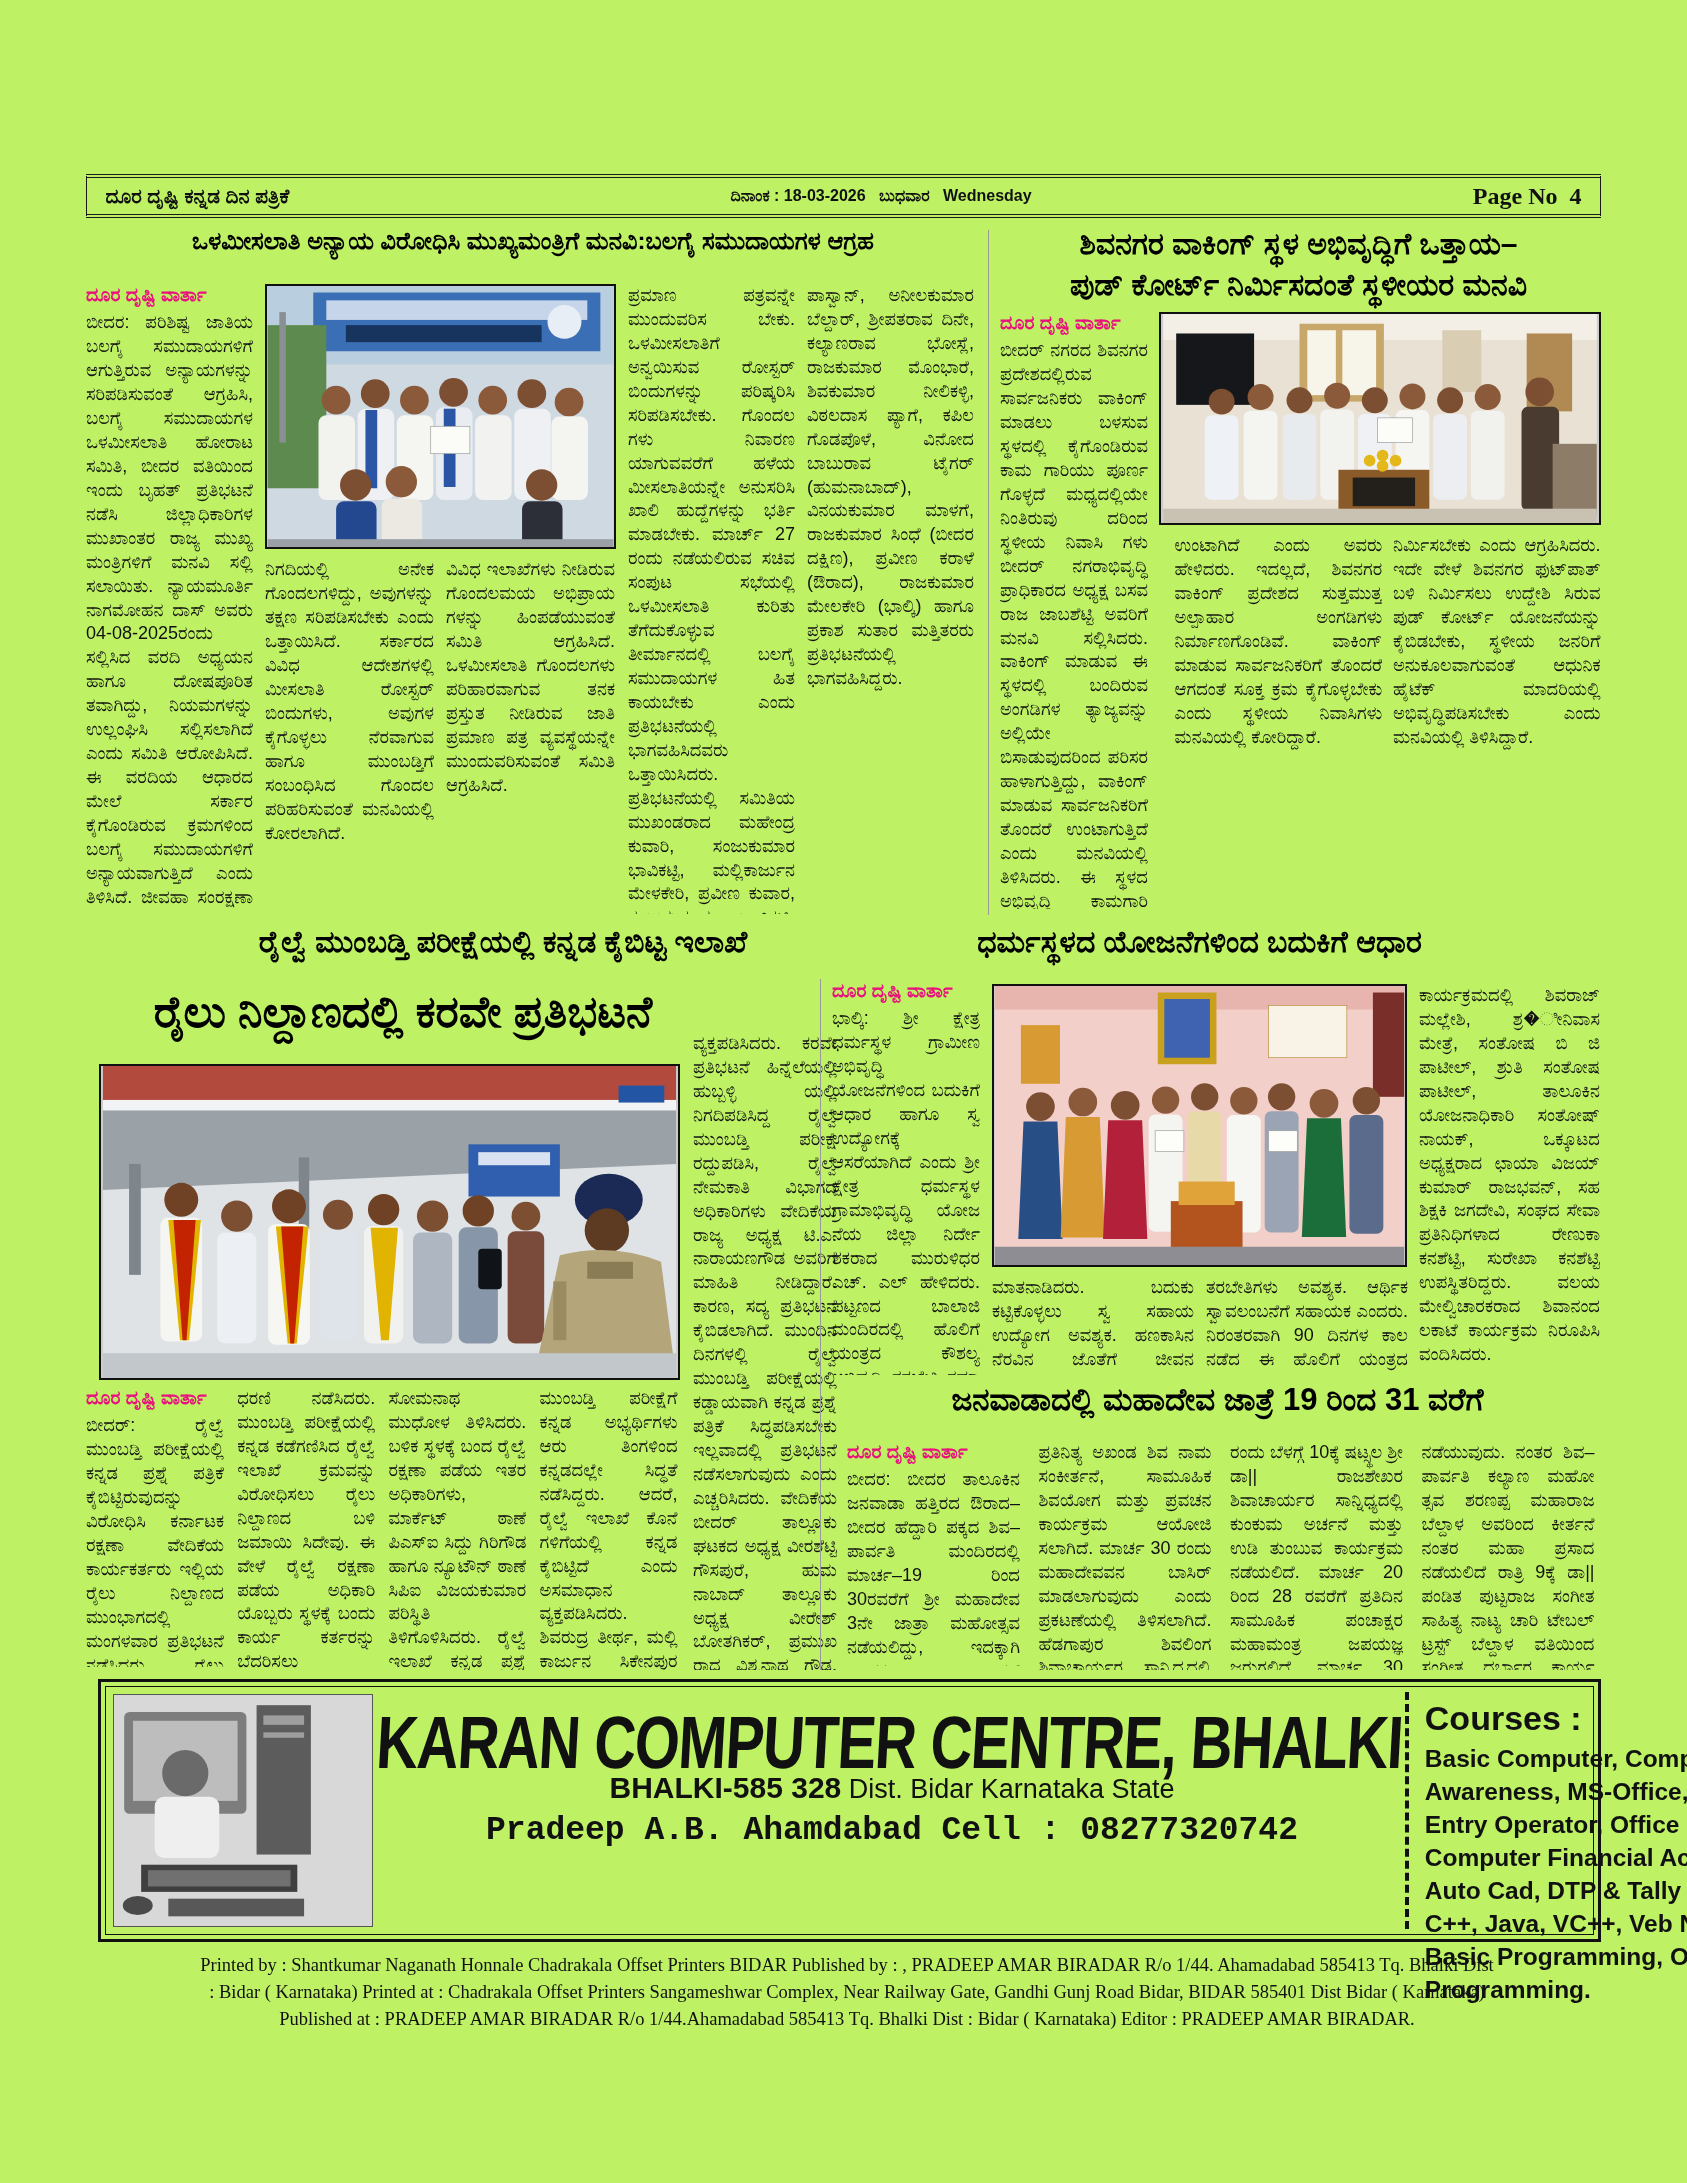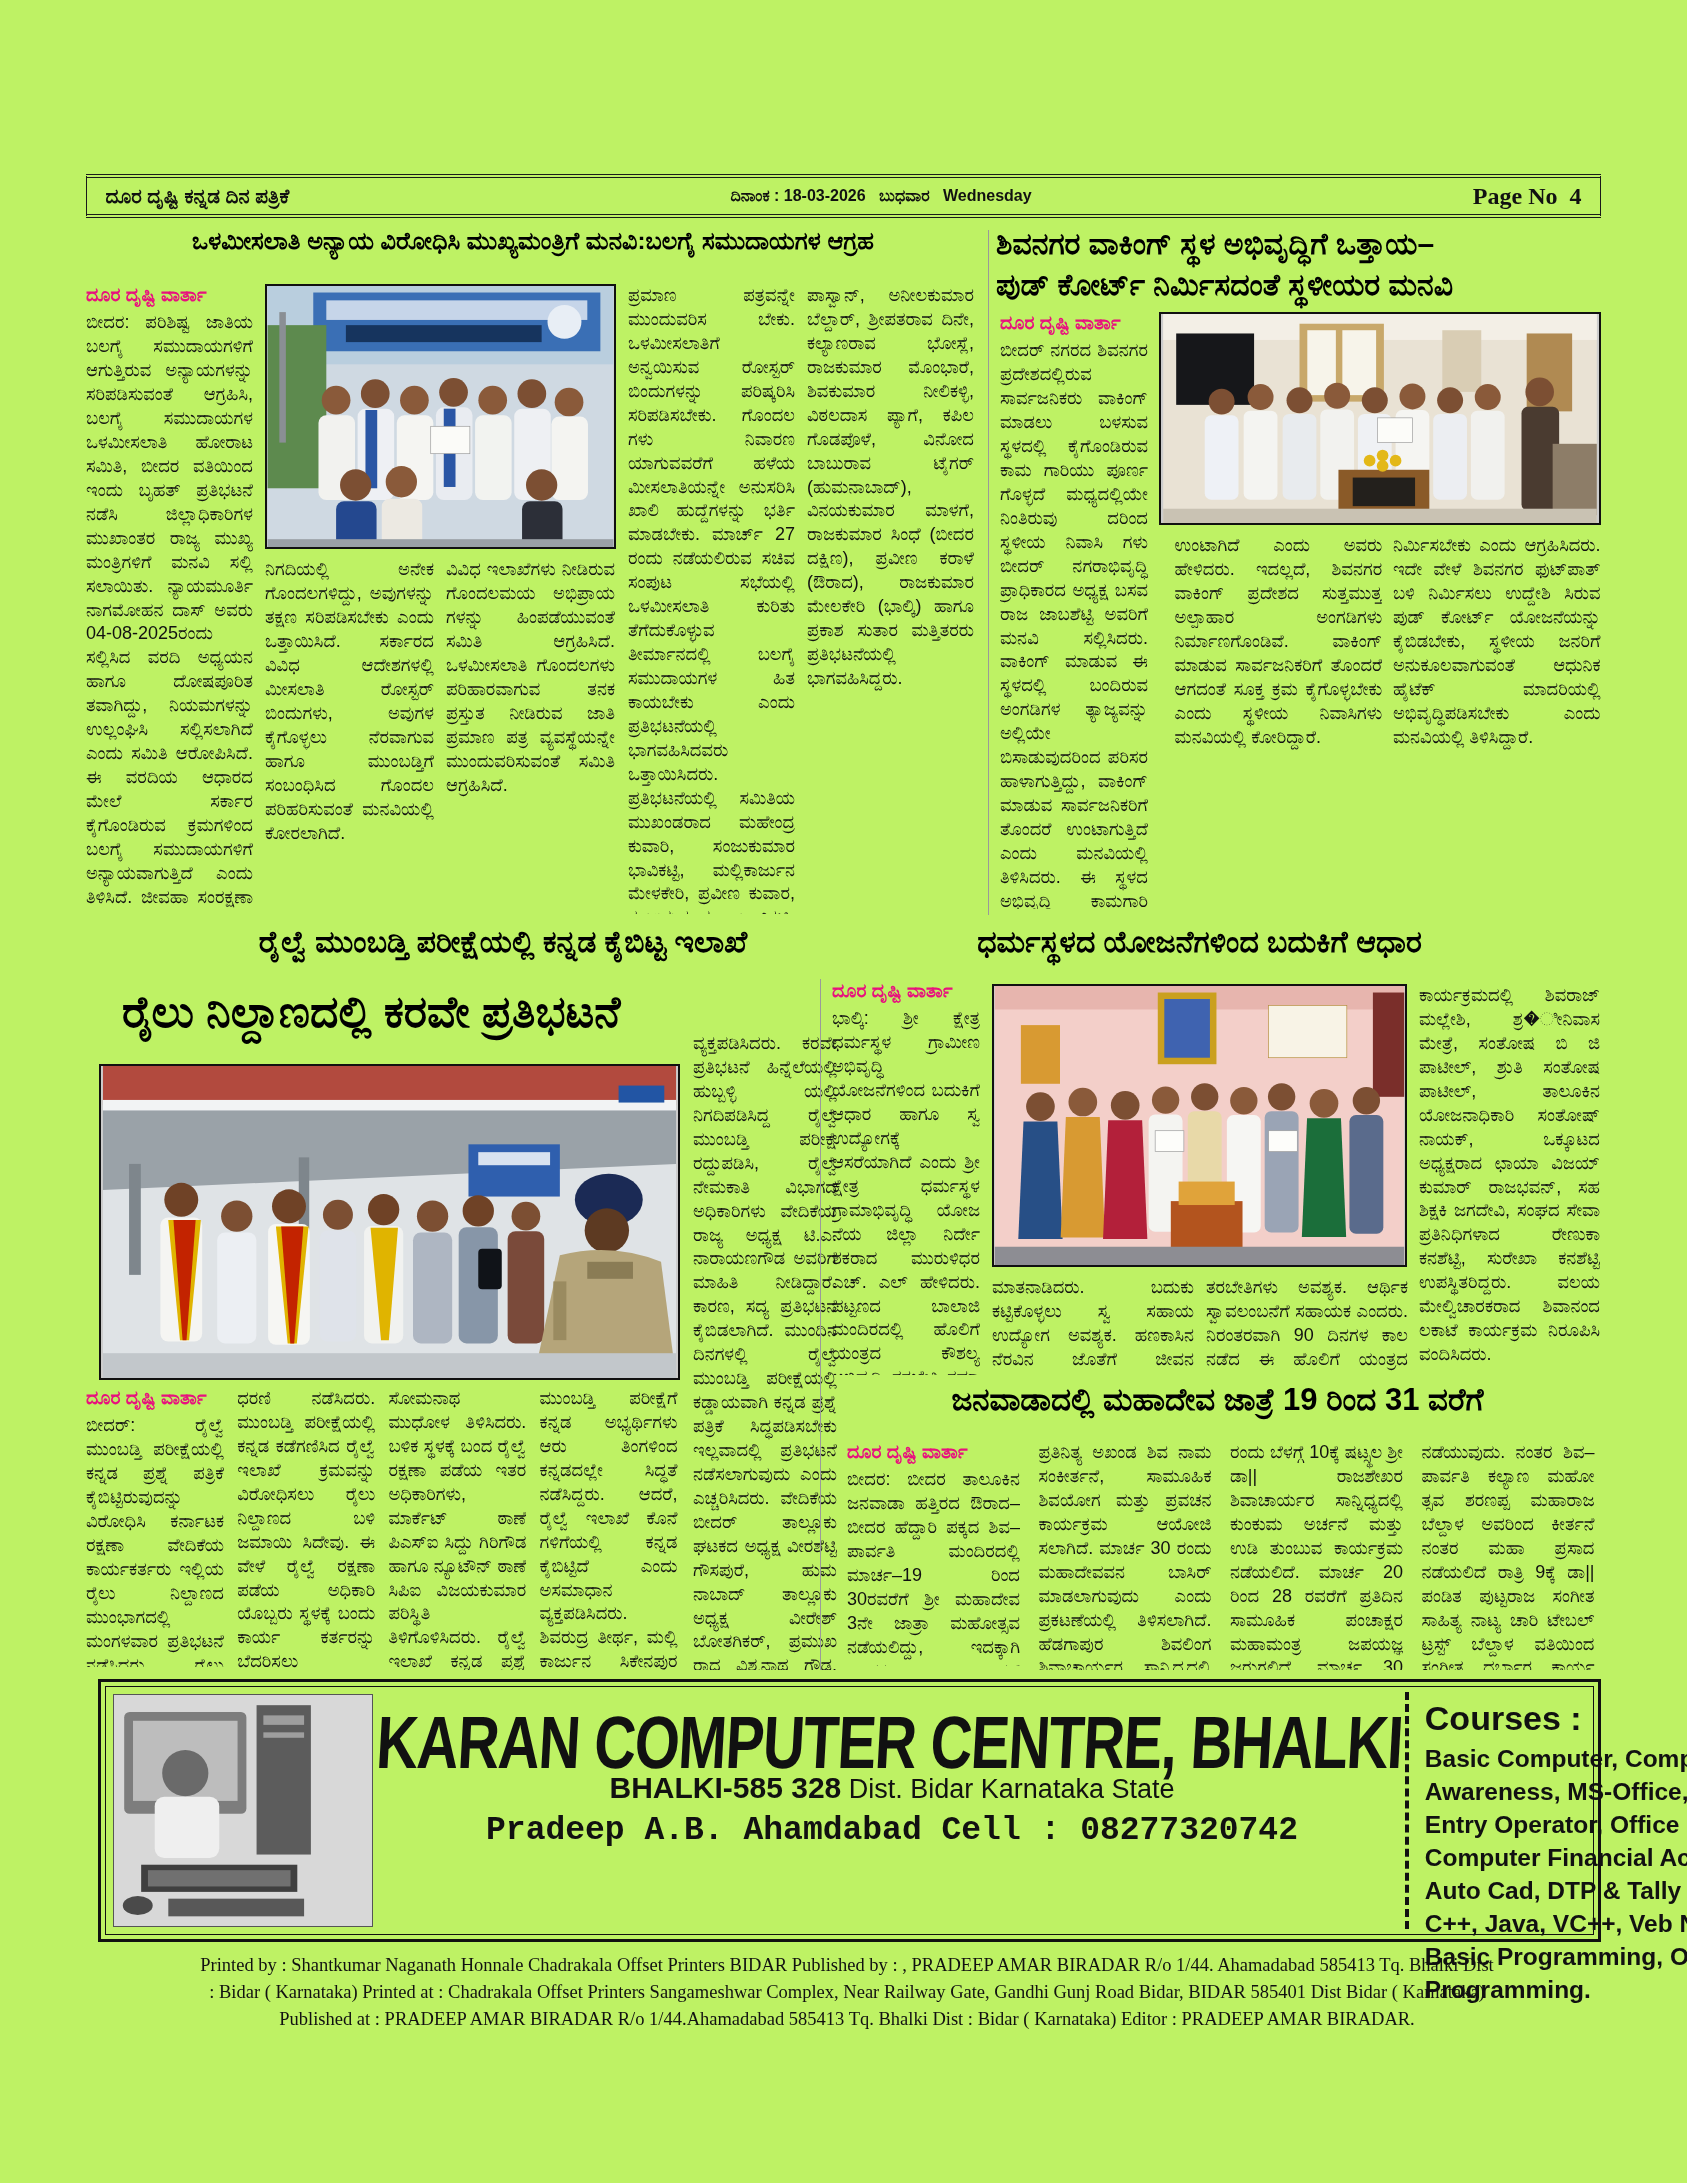--- a/index.html
+++ b/index.html
@@ -8,24 +8,24 @@
   
   .masthead{position:absolute;left:86px;top:174px;width:1515px;height:44px;
             border:1.3px solid #1a1a1a;border-top:4.6px double #1a1a1a;border-bottom:4.6px double #1a1a1a;
             display:flex;align-items:center;justify-content:space-between;box-sizing:border-box;padding:0 18.5px;}
   .masthead .paper{font-weight:bold;font-size:20px;}
   .masthead .dateline{font-weight:bold;font-size:16px;text-align:left;}
   .masthead .pageno{font-family:"Liberation Serif",serif;font-weight:bold;font-size:24px;}
   
   .hl{font-weight:800;color:#000;line-height:1.12;letter-spacing:0;}
   .hl1{position:absolute;left:86px;top:228px;width:894px;font-size:24px;text-align:center;}
-  .hl2{position:absolute;left:996px;top:224px;width:605px;font-size:30px;line-height:1.35;}
+  .hl2{position:absolute;left:996px;top:224px;width:605px;font-size:30px;text-align:center;line-height:1.35;}
   .hlband-l{position:absolute;left:169px;top:925px;width:668px;font-size:30px;text-align:center;}
   .hlband-r{position:absolute;left:844px;top:925px;width:711px;font-size:30px;text-align:center;}
-  .hl3{position:absolute;left:122px;top:987px;width:562px;font-size:44px;text-align:left;}
+  .hl3{position:absolute;left:122px;top:987px;width:562px;font-size:44px;text-align:center;}
   .hl5{position:absolute;left:847px;top:1383px;width:741px;font-size:31px;text-align:center;}
   
   .col{font-size:18px;line-height:1.33;text-align:justify;overflow:hidden;word-break:break-word;}
   .byline{color:#e8117e;font-weight:bold;font-size:19px;margin-bottom:5.3px;white-space:nowrap;}
   .vrule{position:absolute;width:1.3px;background:#9a9a9a;}
   
   .photo{position:absolute;border:2px solid #111;box-sizing:border-box;overflow:hidden;background:#ccc;}
   .photo svg{display:block;width:100%;height:100%;}
   
   .adbox{position:absolute;left:98px;top:1679px;width:1503px;height:263px;border:3.3px solid #111;box-sizing:border-box;}

